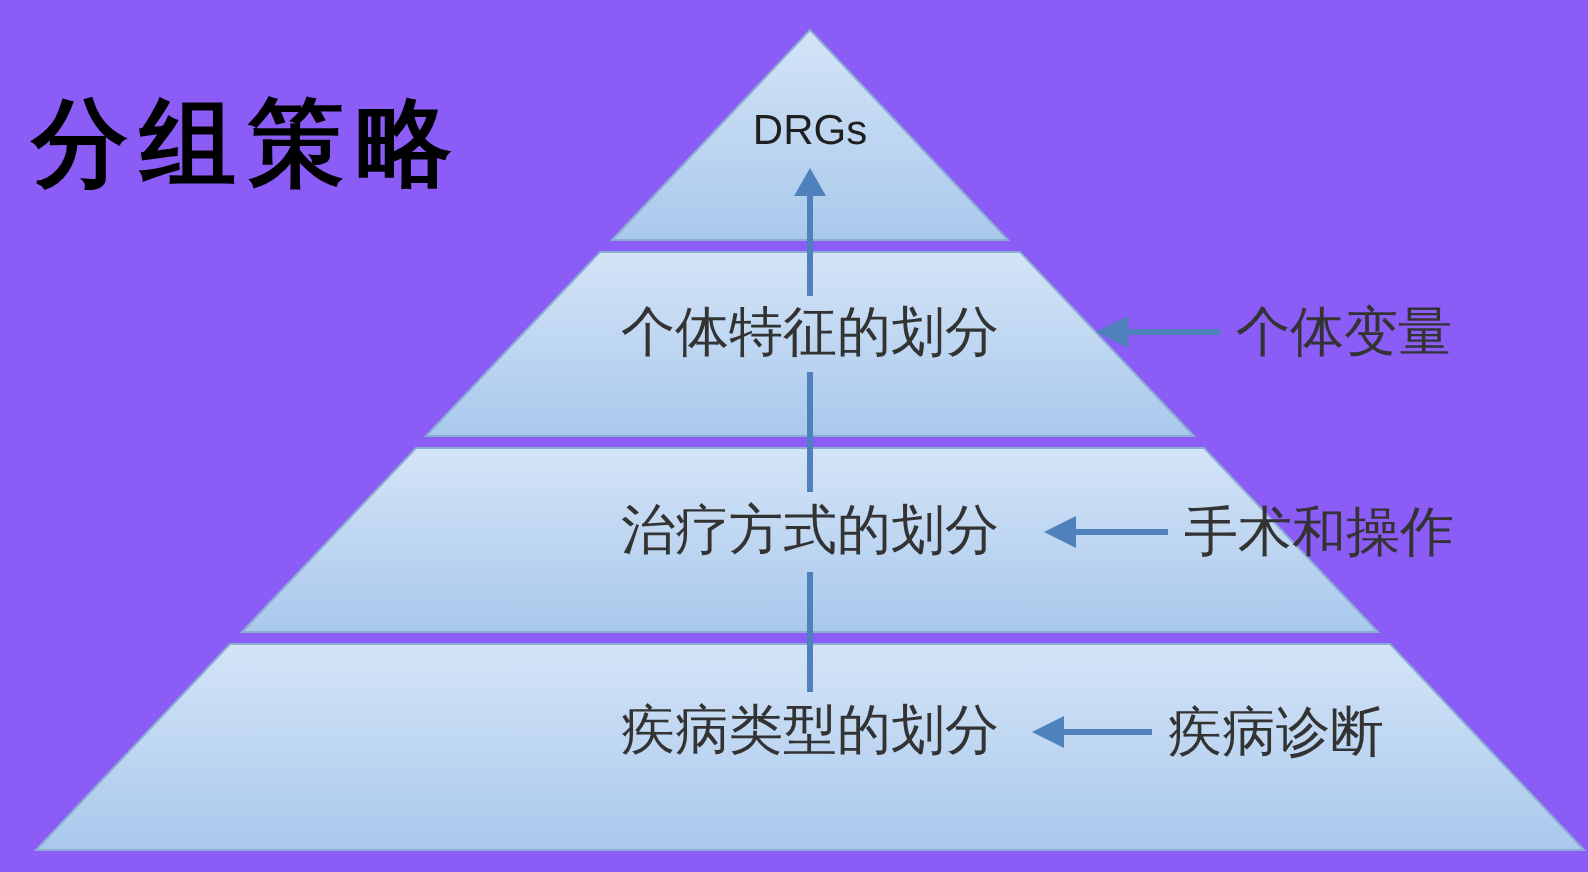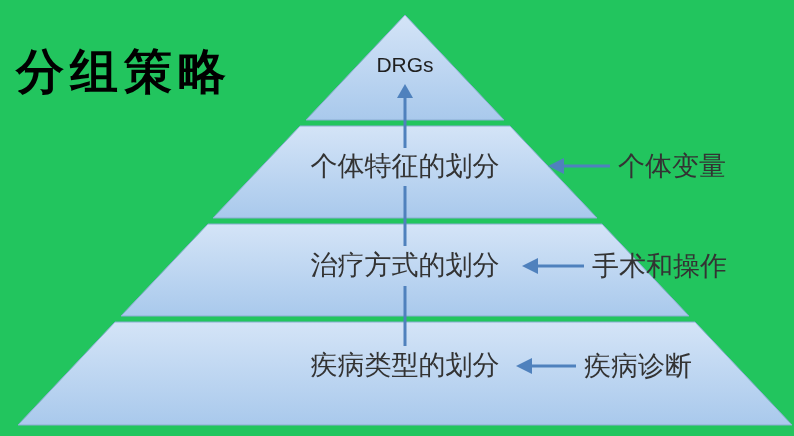--- a/index.html
+++ b/index.html
@@ -1,17 +1,17 @@
 <!DOCTYPE html>
 <html><head>
 <meta charset="utf-8">
 <style>
   html,body{margin:0;padding:0;background:#ffffff;}
   .slide{
-    position:relative;width:794px;height:436px;background:#22c55e;
+    position:relative;width:794px;height:436px;background:#8b5cf6;
     overflow:hidden;font-family:"Liberation Sans",sans-serif;
   }
   .title{
     position:absolute;left:16px;top:40px;
     font-size:48px;font-weight:bold;color:#000000;
     letter-spacing:6px;
     font-family:"Liberation Sans","DejaVu Sans",sans-serif;
   }
   .diagram-svg{position:absolute;left:0;top:0;}
   .band{stroke:#8aadd2;stroke-width:1;fill:url(#bandGrad);}

